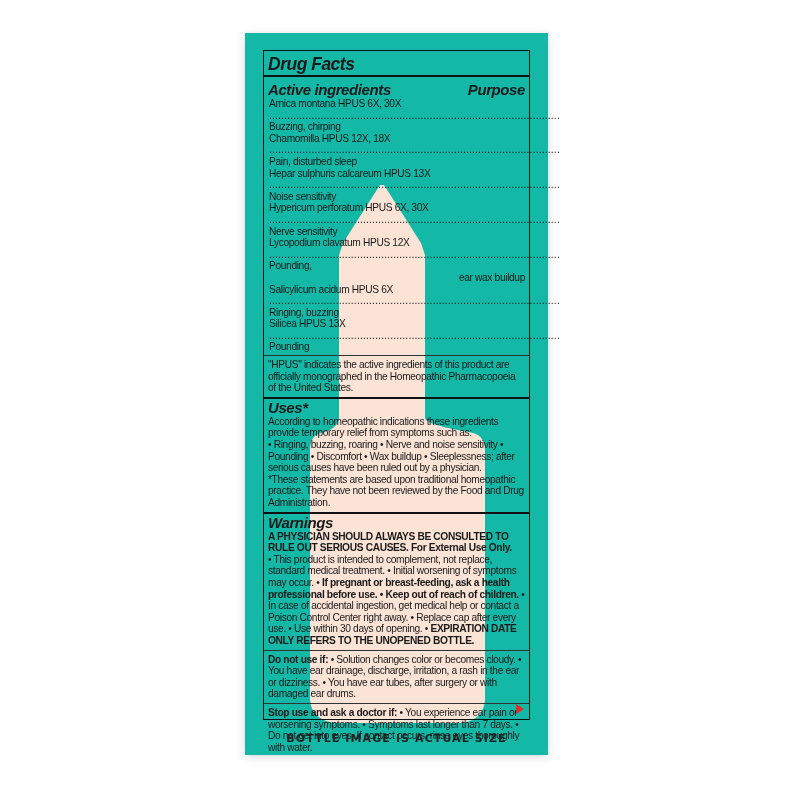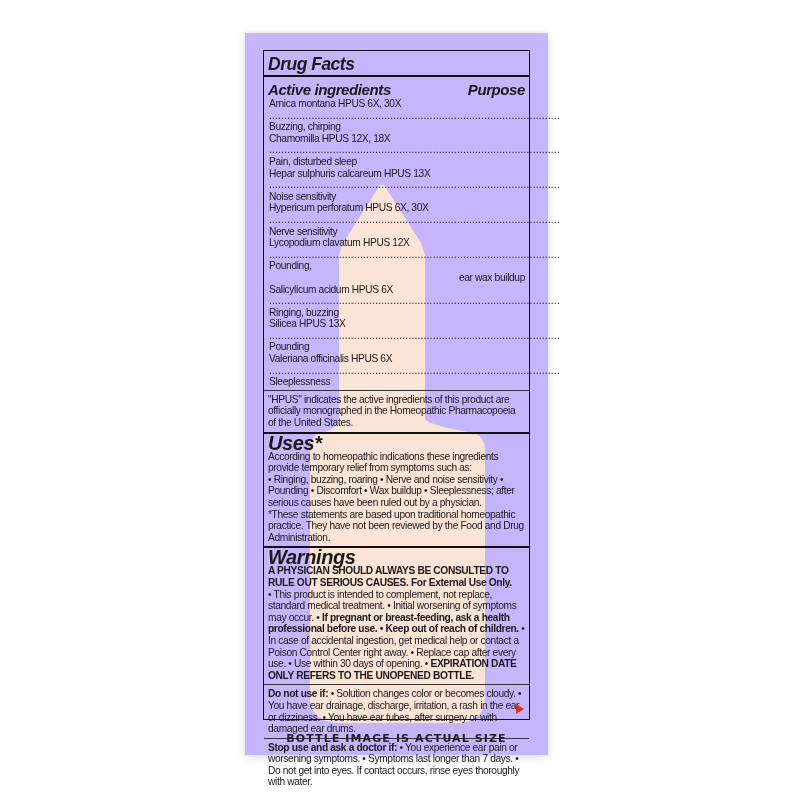--- a/index.html
+++ b/index.html
@@ -2,21 +2,21 @@
 <html><head>
 <meta charset="utf-8">
 <style>
   html, body { margin:0; padding:0; }
   body {
     width:800px; height:800px; background:#ffffff; position:relative; overflow:hidden;
     font-family: "Liberation Sans", sans-serif;
   }
   .card {
     position:absolute; left:245px; top:33px; width:303px; height:722px;
-    background:#c4b5fd;
+    background:#14b8a6;
     box-shadow: 0 2px 10px rgba(0,0,0,0.13), 0 0 3px rgba(0,0,0,0.06);
   }
   .bottle {
     position:absolute; left:0; top:0; width:303px; height:722px; pointer-events:none;
   }
   .panel {
     position:absolute; left:18px; top:17px; width:267px; height:670px;
     border:1.5px solid #111; box-sizing:border-box;
     font-family: "Liberation Sans", sans-serif; color:#1a1a1a;
     font-size:10.2px; line-height:11.6px; letter-spacing:-0.35px;
@@ -25,21 +25,21 @@
   .title { font-weight:bold; font-style:italic; font-size:17.5px; line-height:22px; letter-spacing:-0.5px; padding:2px 4px 0; }
   .bar-thick { border-top:2.5px solid #111; }
   .bar-thin { border-top:1px solid #333; }
   .hdr { display:flex; justify-content:space-between; font-weight:bold; font-style:italic; font-size:15px; line-height:16px; letter-spacing:-0.4px; }
   .ing { display:flex; align-items:baseline; white-space:nowrap;flex-direction:column; }
   .ing .name { flex:none; }
   .ing .dots { flex:1; overflow:hidden; margin:0 0 0 1px; }
   .ing .dots::before { content:"................................................................................................"; letter-spacing:0.2px; }
   .ing .purp { flex:none; }
   .ing-cont { text-align:right; }
-  .h2 { font-weight:bold; font-style:italic; font-size:20px; line-height:16px; letter-spacing:-0.4px; }
+  .h2 { font-weight:bold; font-style:italic; font-size:15px; line-height:16px; letter-spacing:-0.4px; }
   b { font-weight:bold; }
   .caption {
     position:absolute; left:0; width:303px; top:699px; text-align:center;
     font-family:"DejaVu Sans", sans-serif; font-weight:bold; font-size:11px; letter-spacing:1.1px; color:#222;
   }
   .arrow {
     position:absolute; right:5px; bottom:5px; width:0; height:0;
     border-top:5px solid transparent; border-bottom:5px solid transparent; border-left:8px solid #e52a2a;
   }
   p { margin:0; }
@@ -98,25 +98,20 @@
         <div class="ing">
             <span class="name">Salicylicum acidum HPUS 6X</span>
             <span class="dots"></span>
             <span class="purp">Ringing, buzzing</span>
           </div>
         <div class="ing">
             <span class="name">Silicea HPUS 13X</span>
             <span class="dots"></span>
             <span class="purp">Pounding</span>
           </div>
-        <div class="ing">
-            <span class="name">Valeriana officinalis HPUS 6X</span>
-            <span class="dots"></span>
-            <span class="purp">Sleeplessness</span>
-          </div>
       </div>
     </div>
 
     <div class="sec bar-thin" style="padding-top:3px;padding-bottom:3px;">
       <p>"HPUS" indicates the active ingredients of this product are officially monographed in the Homeopathic Pharmacopoeia of the United States.</p>
     </div>
 
     <div class="sec bar-thick" style="padding-bottom:3px;">
       <div class="h2">Uses*</div>
       <p>According to homeopathic indications these ingredients provide temporary relief from symptoms such as:</p>

